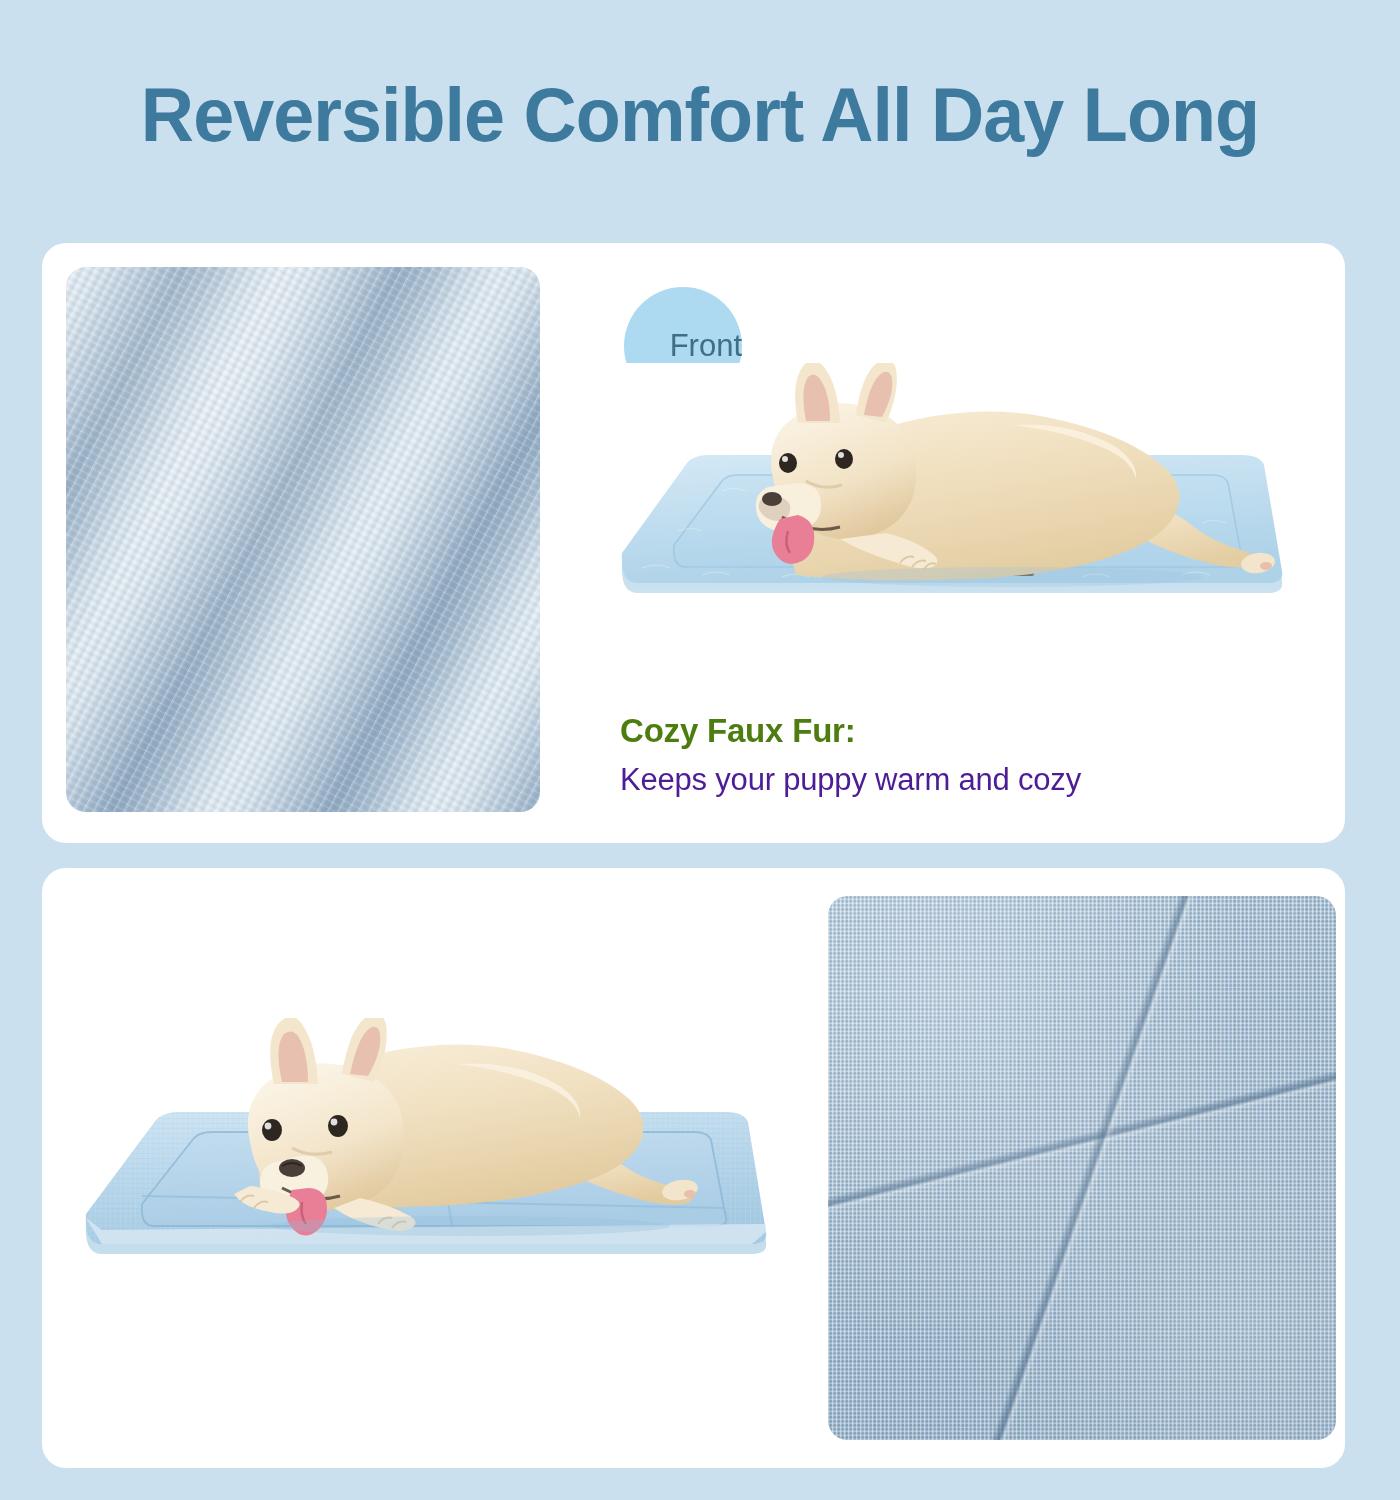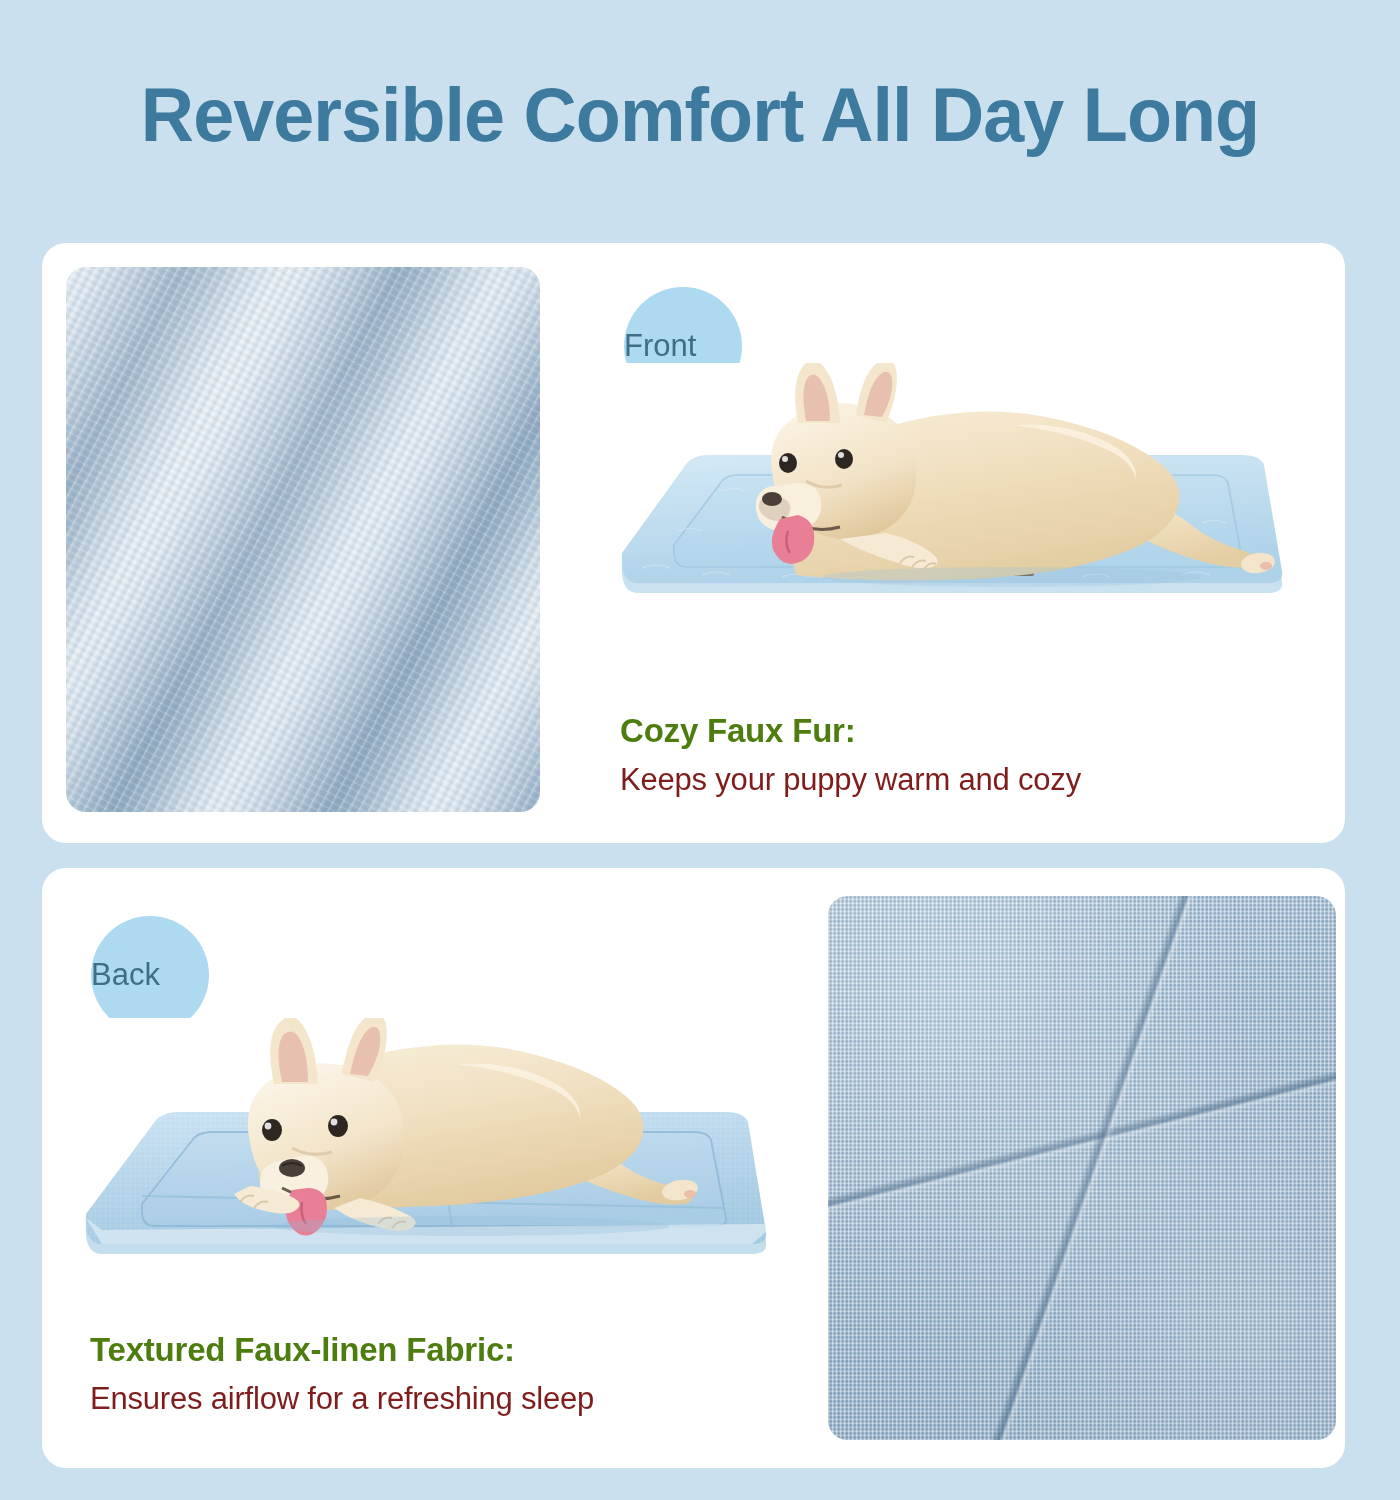--- a/index.html
+++ b/index.html
@@ -157,21 +157,21 @@
 
   
   .badge {
     position: absolute;
     width: 118px;
     height: 118px;
     border-radius: 50%;
     background: #addaf0;
     display: flex;
     align-items: center;
-    justify-content: flex-start;
+    justify-content: flex-end;
     font-size: 31px;
     color: #3f6f86;
     font-family: "Liberation Sans", sans-serif;
     font-weight: normal;
   }
   .badge-front { left: 582px; top: 44px; }
   .badge-back  { left: 49px;  top: 48px; }
 
   
   .photo {
@@ -193,21 +193,21 @@
     font-size: 33px;
     font-weight: bold;
     color: #4d7c0f;
     line-height: 44px;
     letter-spacing: -0.2px;
     white-space: nowrap;
   }
   .caption-sub {
     font-size: 31px;
     font-weight: normal;
-    color: #7f1d1d;
+    color: #4c1d95;
     line-height: 44px;
     letter-spacing: -0.2px;
     margin-top: 5px;
     white-space: nowrap;
   }
 </style>
 </head>
 <body>
 
 <div class="page-title">Reversible Comfort All Day Long</div>
@@ -327,23 +327,20 @@
   </div>
 
   <div class="caption caption-front">
     <div class="caption-title">Cozy Faux Fur:</div>
     <div class="caption-sub">Keeps your puppy warm and cozy</div>
   </div>
 </div>
 
 <div class="card card-back">
 
-  <div class="badge badge-back">
-    <span>Back</span>
-  </div>
 
   <div class="photo photo-back">
     <svg viewBox="0 0 740 320" width="740" height="320">
       <defs>
         <linearGradient id="matTopB" x1="0" y1="0" x2="0.3" y2="1">
           <stop offset="0%" stop-color="#cde4f3"></stop>
           <stop offset="55%" stop-color="#b6d5ea"></stop>
           <stop offset="100%" stop-color="#a5cbe3"></stop>
         </linearGradient>
         <linearGradient id="matInnerB" x1="0" y1="0" x2="0.2" y2="1">
@@ -435,24 +432,20 @@
         <g stroke="#d9c5a4" stroke-width="2" fill="none" opacity="0.9">
           <path d="M 318 206 q 6 -8 14 -6"></path>
           <path d="M 332 210 q 6 -8 14 -6"></path>
         </g>
 
         <ellipse cx="410" cy="208" rx="200" ry="10" fill="#8fb9d7" opacity="0.28"></ellipse>
       </g>
     </svg>
   </div>
 
-  <div class="caption caption-back">
-    <div class="caption-title">Textured Faux-linen Fabric:</div>
-    <div class="caption-sub">Ensures airflow for a refreshing sleep</div>
-  </div>
 
   <div class="tex-panel linen-tex">
     <div class="weave"></div>
     <div class="seam-h"></div>
     <div class="seam-v"></div>
     <div class="sheen"></div>
   </div>
 </div>
 
 </body></html>

